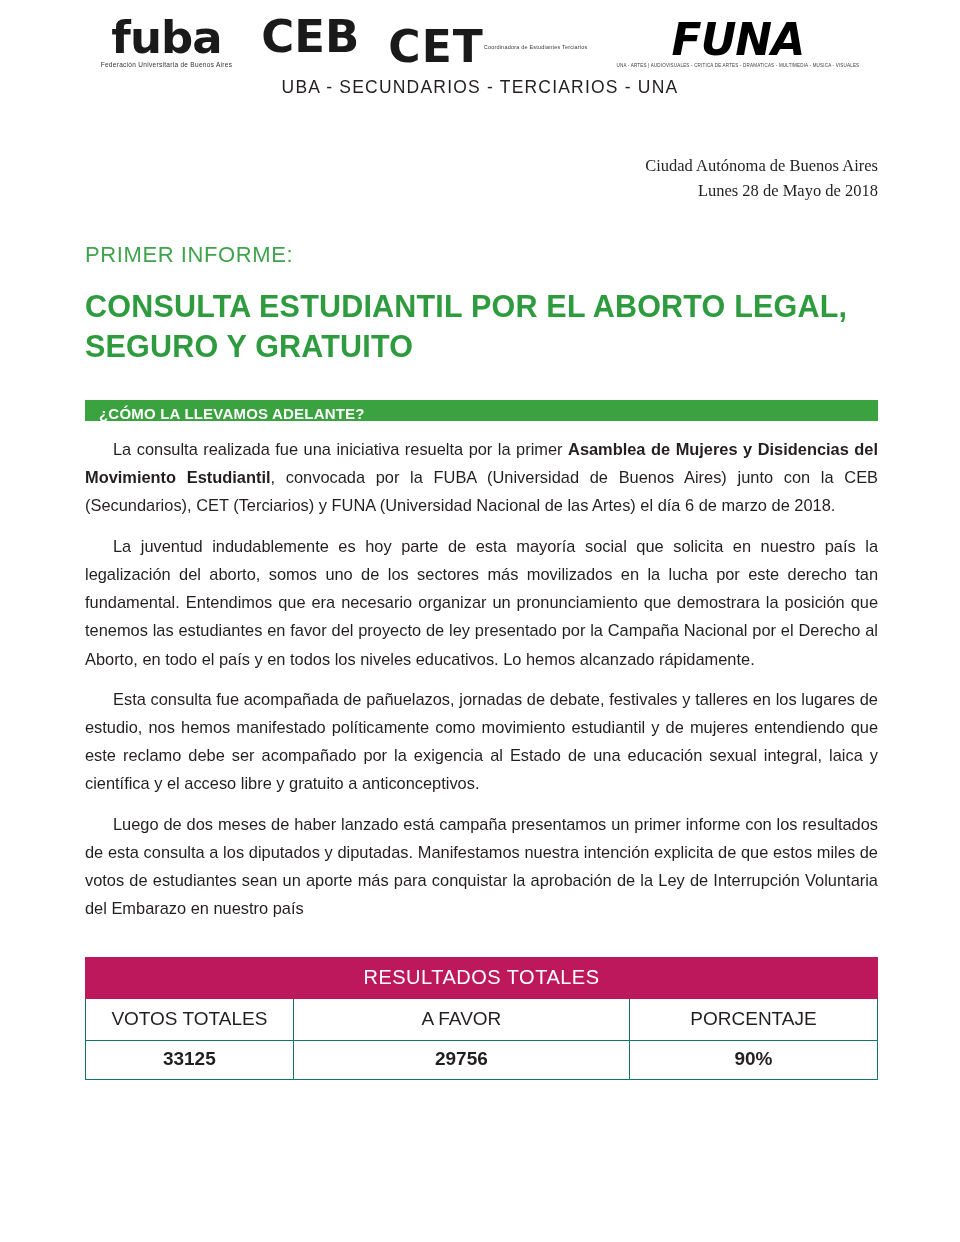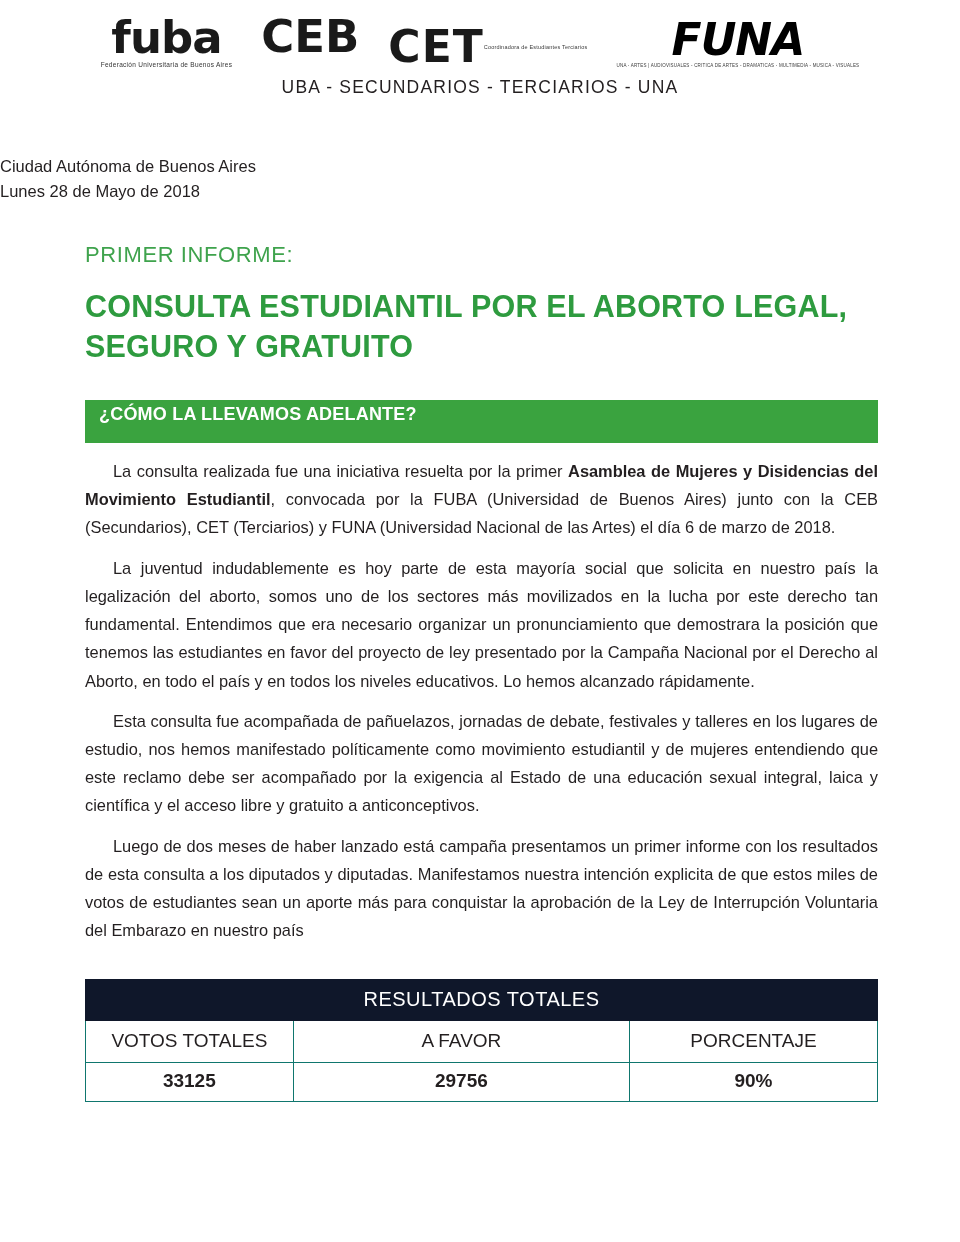--- a/index.html
+++ b/index.html
@@ -109,23 +109,23 @@
     font-family: "Liberation Sans", sans-serif;
     font-size: 17.5px;
     letter-spacing: 1.2px;
     color: #231f20;
     text-align: center;
   }
 
   
   .meta {
     margin-top: 56px;
-    padding-right: 62px;
-    text-align: left;
-    font-family: Liberation Sans, sans-serif;
+    padding-right: 82px;
+    text-align: right;
+    font-family: Liberation Serif, serif;
     font-size: 16.5px;
     color: #231f20;
     line-height: 1.5;
   }
 
   
   .content {
     padding: 0 82px 0 85px;
   }
   .eyebrow {
@@ -141,24 +141,24 @@
     color: #2e9b3f;
     line-height: 1.32;
     letter-spacing: 0.2px;
   }
 
   
   .section-bar {
     margin-top: 34px;
     background: #3aa33f;
     color: #ffffff;
-    font-size: 18px;
-    font-weight: bold;
-    letter-spacing: 0.2px;
-    padding: 7px 0 22px 14px;
+    font-size: 15px;
+    font-weight: bold;
+    letter-spacing: 0.2px;
+    padding: 7px 0 0 14px;
     height: 14px;
     line-height: 14px;
   }
 
   
   .body-text {
     margin-top: 14px;
   }
   .body-text p {
     margin: 0 0 2px 0;
@@ -174,21 +174,21 @@
   }
   .body-text b {
     font-weight: bold;
   }
 
   
   .results {
     margin-top: 34px;
   }
   .results-header {
-    background: #0f172a;
+    background: #be185d;
     color: #ffffff;
     text-align: center;
     font-size: 20px;
     letter-spacing: 0.5px;
     padding: 9px 0 10px 0;
   }
   table.results-table {
     width: 100%;
     border-collapse: collapse;
     table-layout: fixed;

